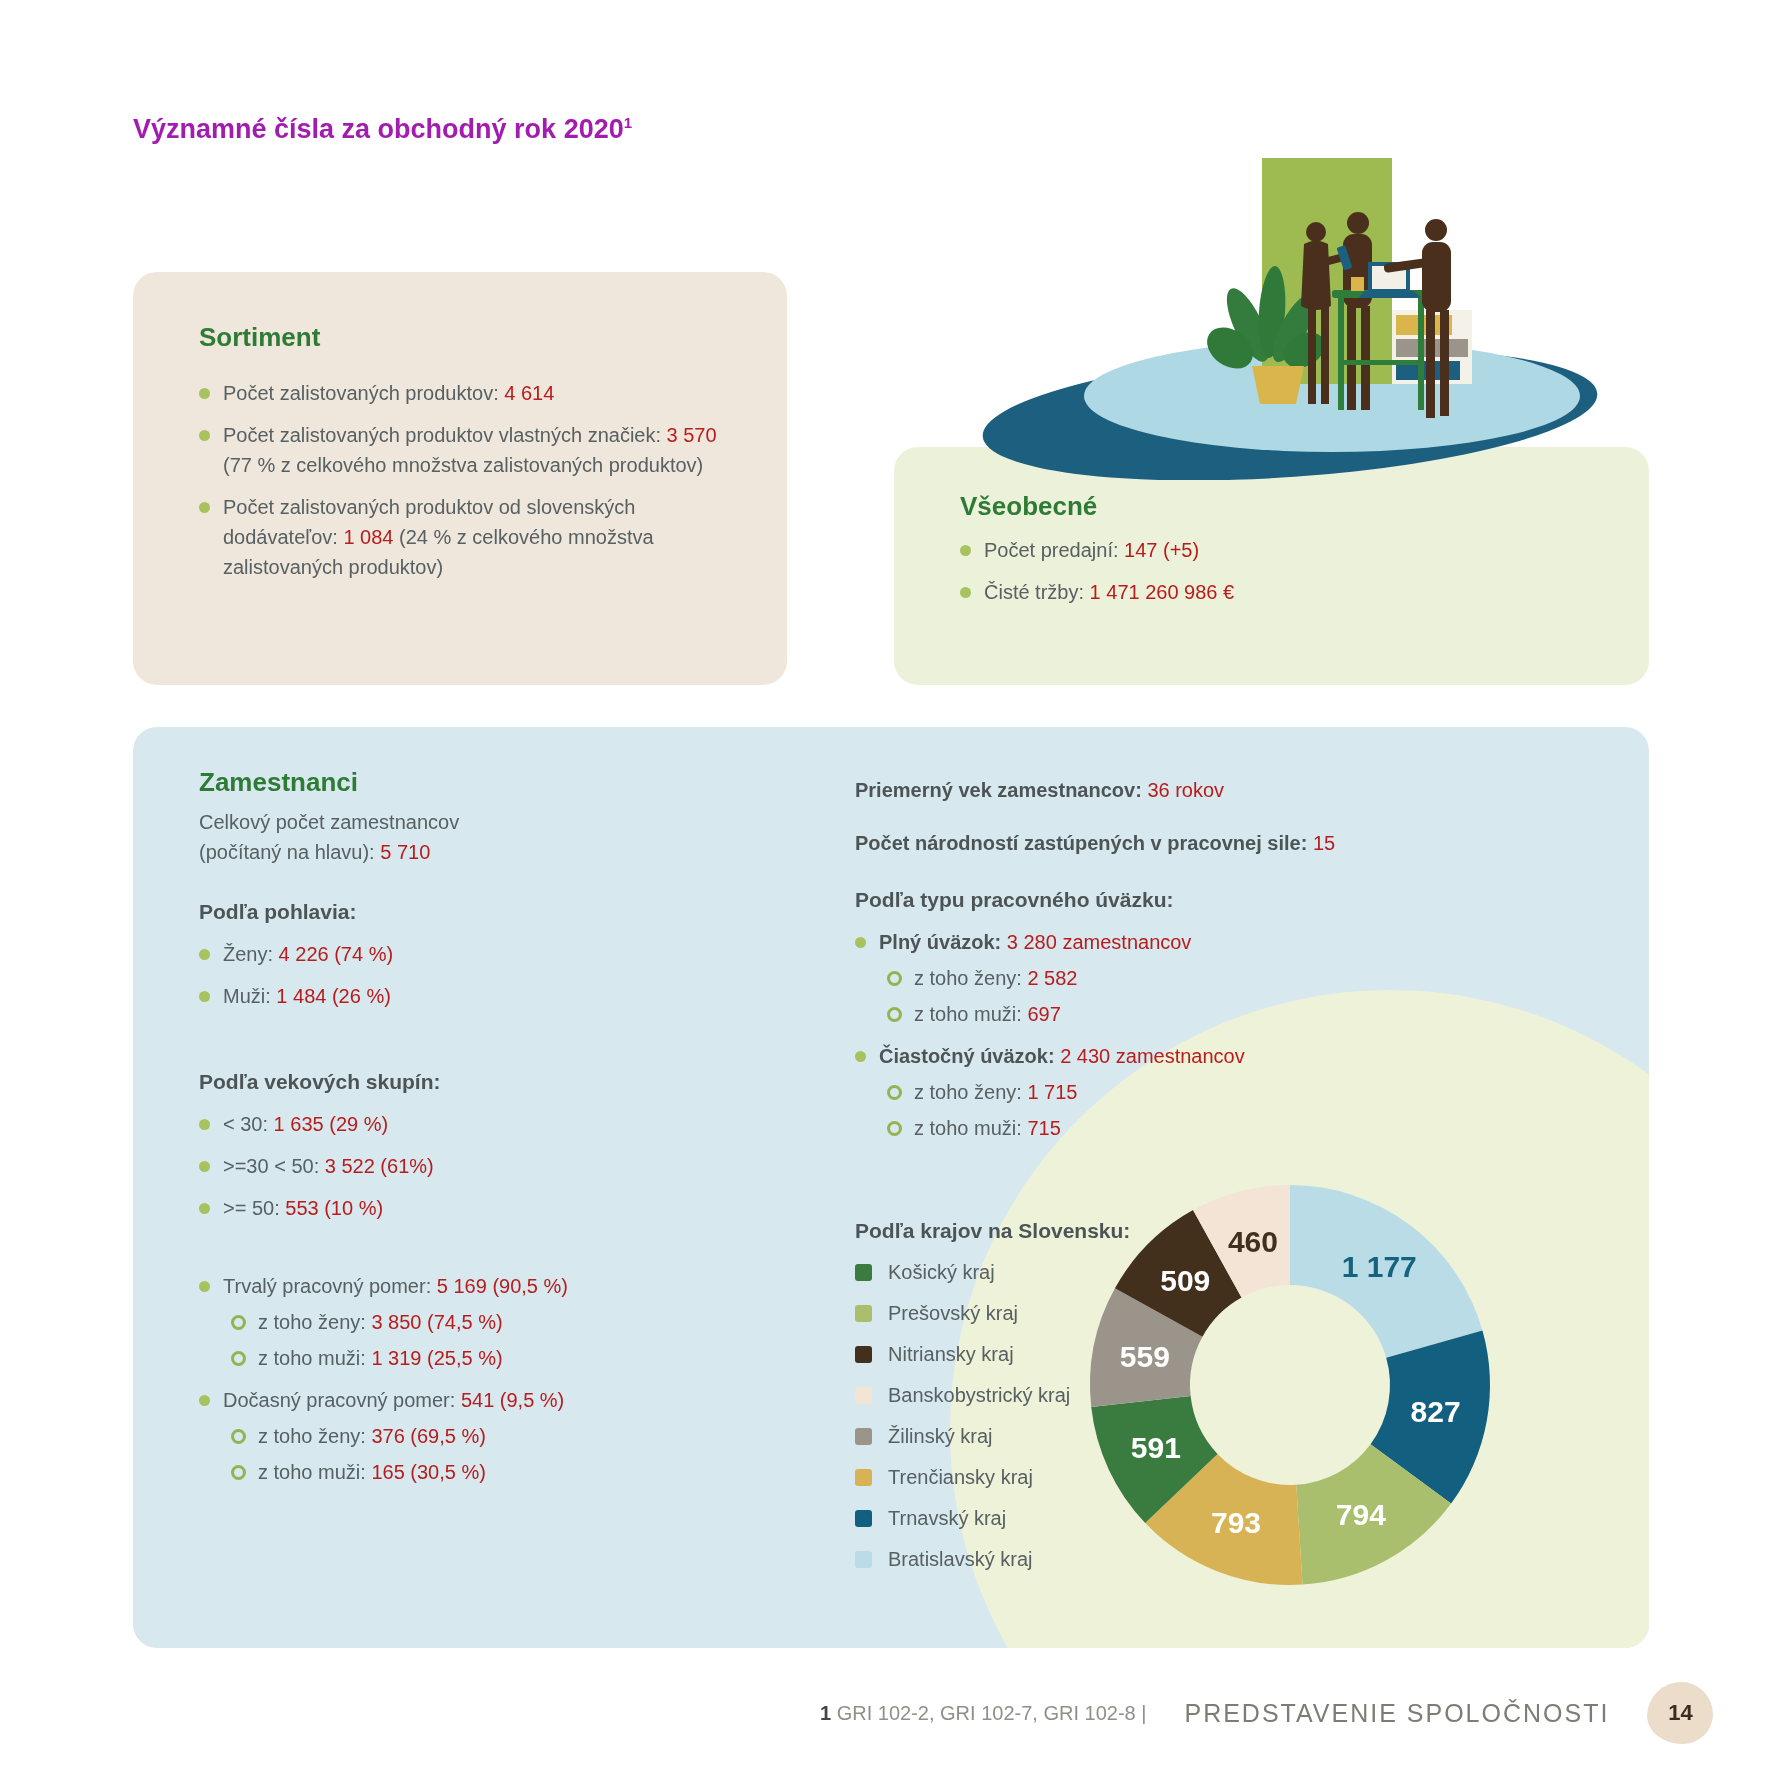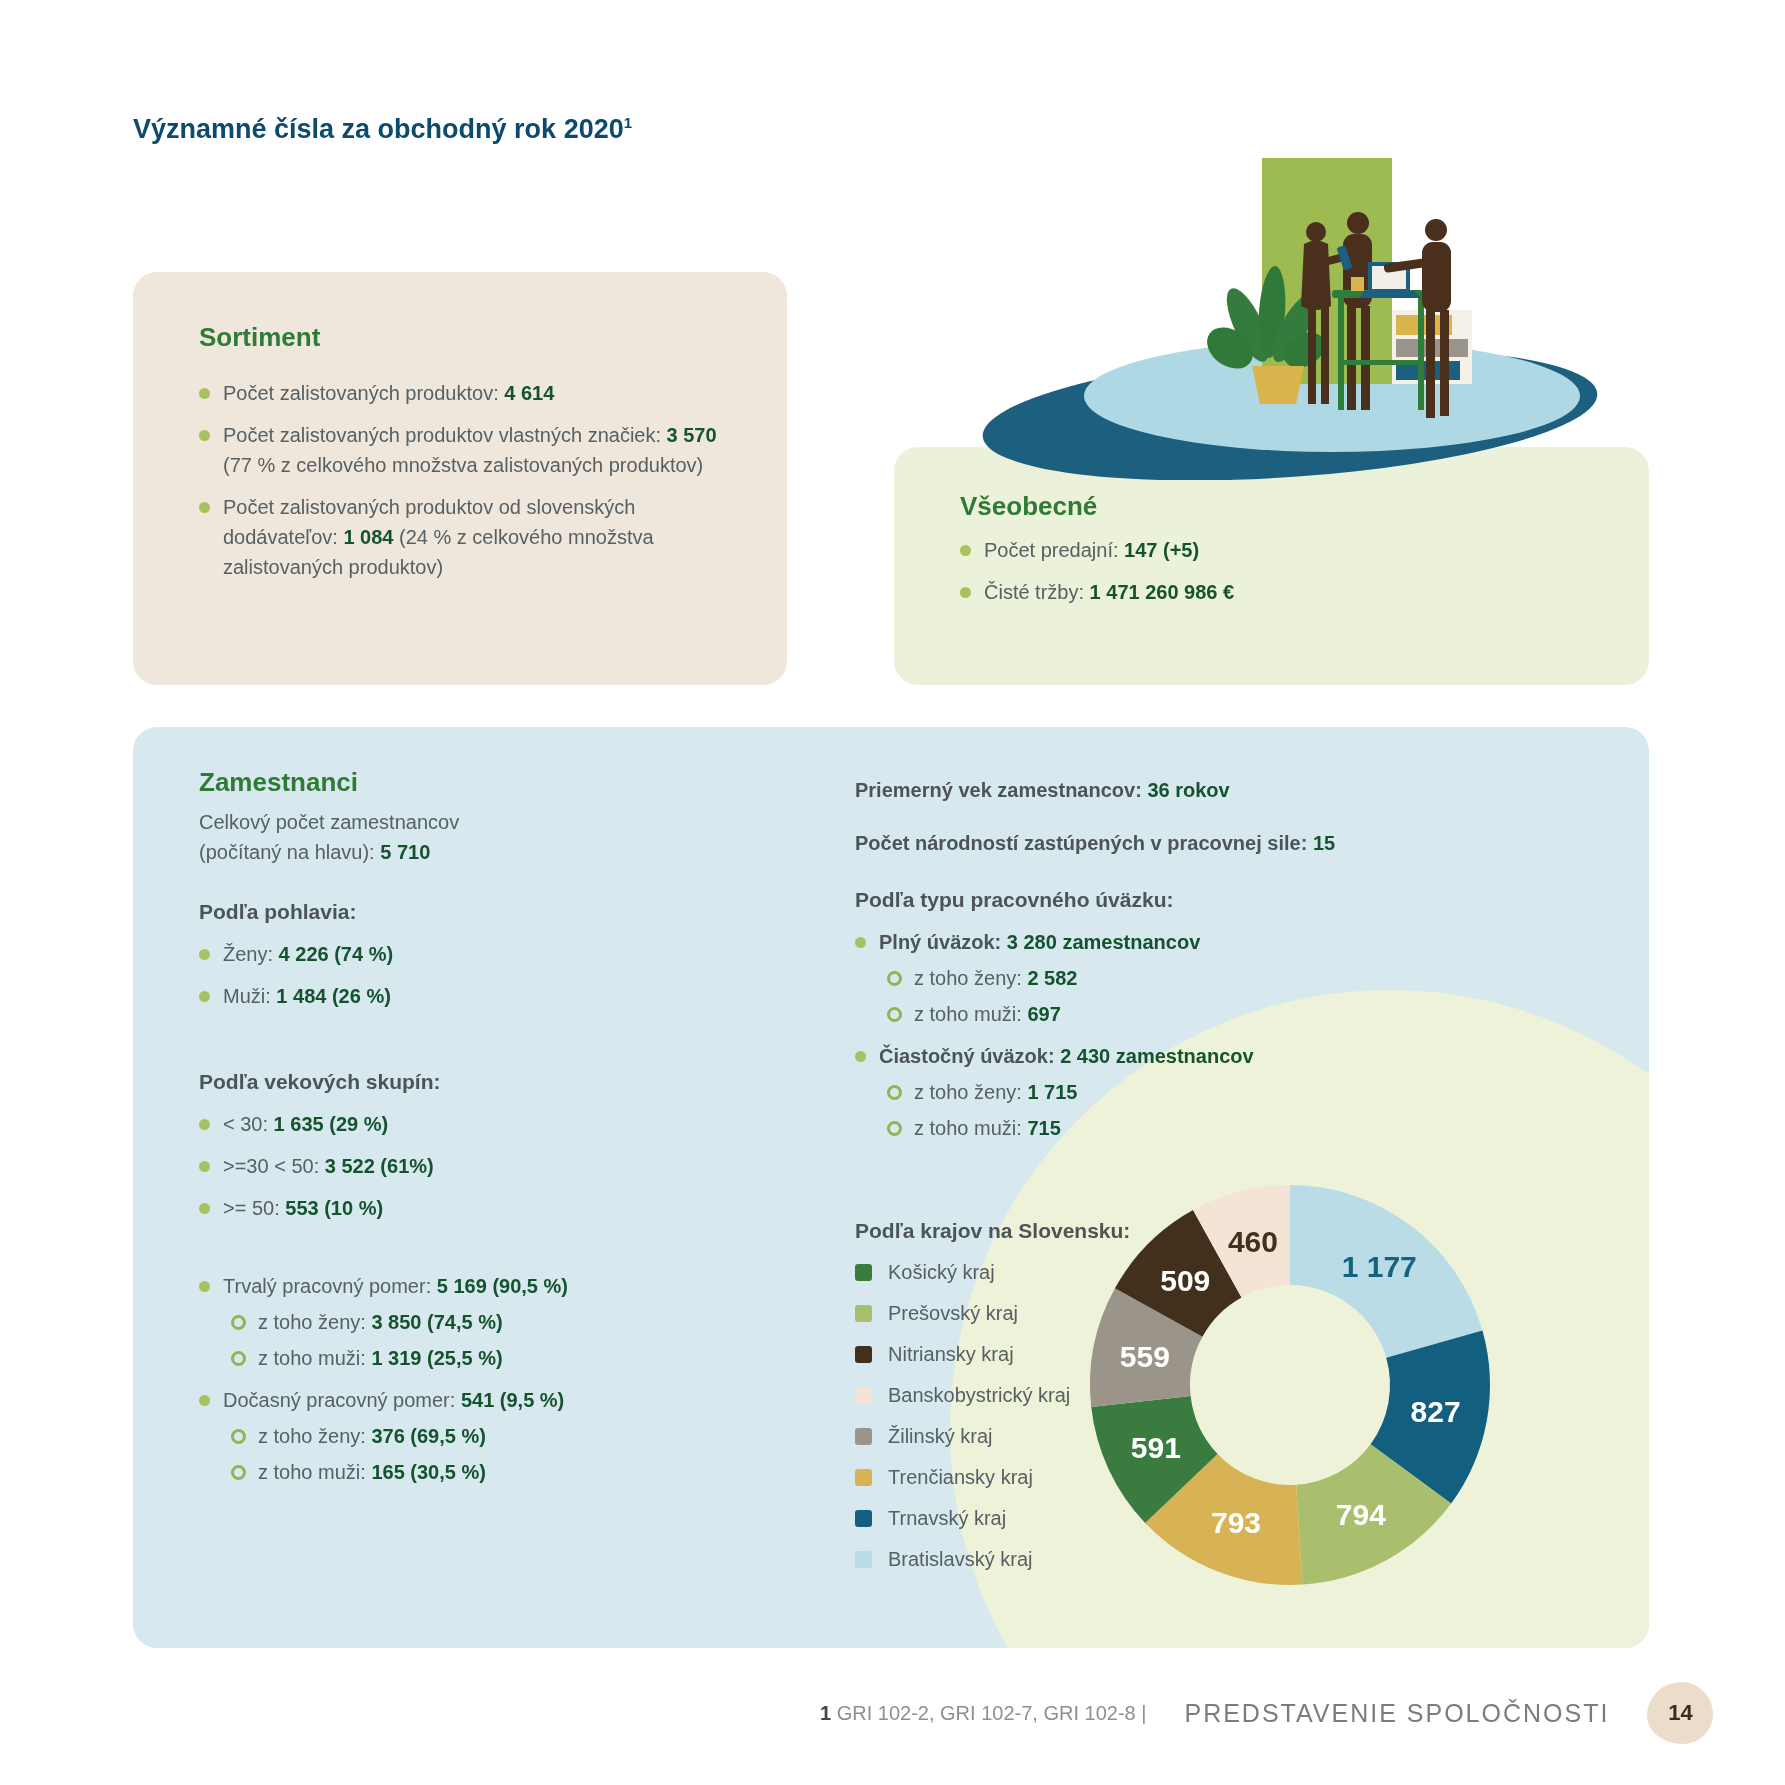--- a/index.html
+++ b/index.html
@@ -1,30 +1,30 @@
 <!DOCTYPE html>
 <html><head>
 <meta charset="utf-8">
 <style>
   html,body{margin:0;padding:0;background:#fff;}
   #page{position:relative;width:1785px;height:1785px;background:#ffffff;overflow:hidden;
         font-family:"Liberation Sans",sans-serif;font-size:20px;line-height:30px;color:#576062;}
   .abs{position:absolute;}
   
-  #title{position:absolute;left:133px;top:106px;font-size:27px;line-height:34px;font-weight:700;color:#0c4a6e;}
+  #title{position:absolute;left:133px;top:106px;font-size:27px;line-height:34px;font-weight:700;color:#a21caf;}
   #title sup{font-size:15px;}
   
   .box{position:absolute;border-radius:24px;}
   .box-sortiment{left:133px;top:272px;width:654px;height:413px;background:#f0e7dc;}
   .box-vseobecne{left:894px;top:447px;width:755px;height:238px;background:#ecf1da;}
   .box-zamestnanci{left:133px;top:727px;width:1516px;height:921px;background:#d7e8ee;overflow:hidden;}
   .box-h{font-size:26px;line-height:34px;font-weight:700;color:#2e7b35;}
   
   .sg-n{color:#576062;}
-  .sg-g{color:#14532d;font-weight:700;}
+  .sg-g{color:#b91c1c;font-weight:400;}
   .sg-h{color:#4d5456;font-weight:700;}
   .sec-h{font-size:21px;line-height:30px;font-weight:700;color:#4d5456;margin-bottom:4px;}
   
   .b-row{display:flex;margin-top:12px;}
   .b-row .dot{width:11px;height:11px;border-radius:50%;background:#a7c25f;flex:none;margin:10px 13px 0 0;}
   .b-row.sub{margin:6px 0 0 32px;}
   .b-row .ring{width:9px;height:9px;border-radius:50%;border:3px solid #96b353;background:transparent;flex:none;margin:8px 12px 0 0;}
   
   #col-left{position:absolute;left:66px;top:38px;width:545px;}
   #col-right{position:absolute;left:722px;top:38px;width:610px;}

